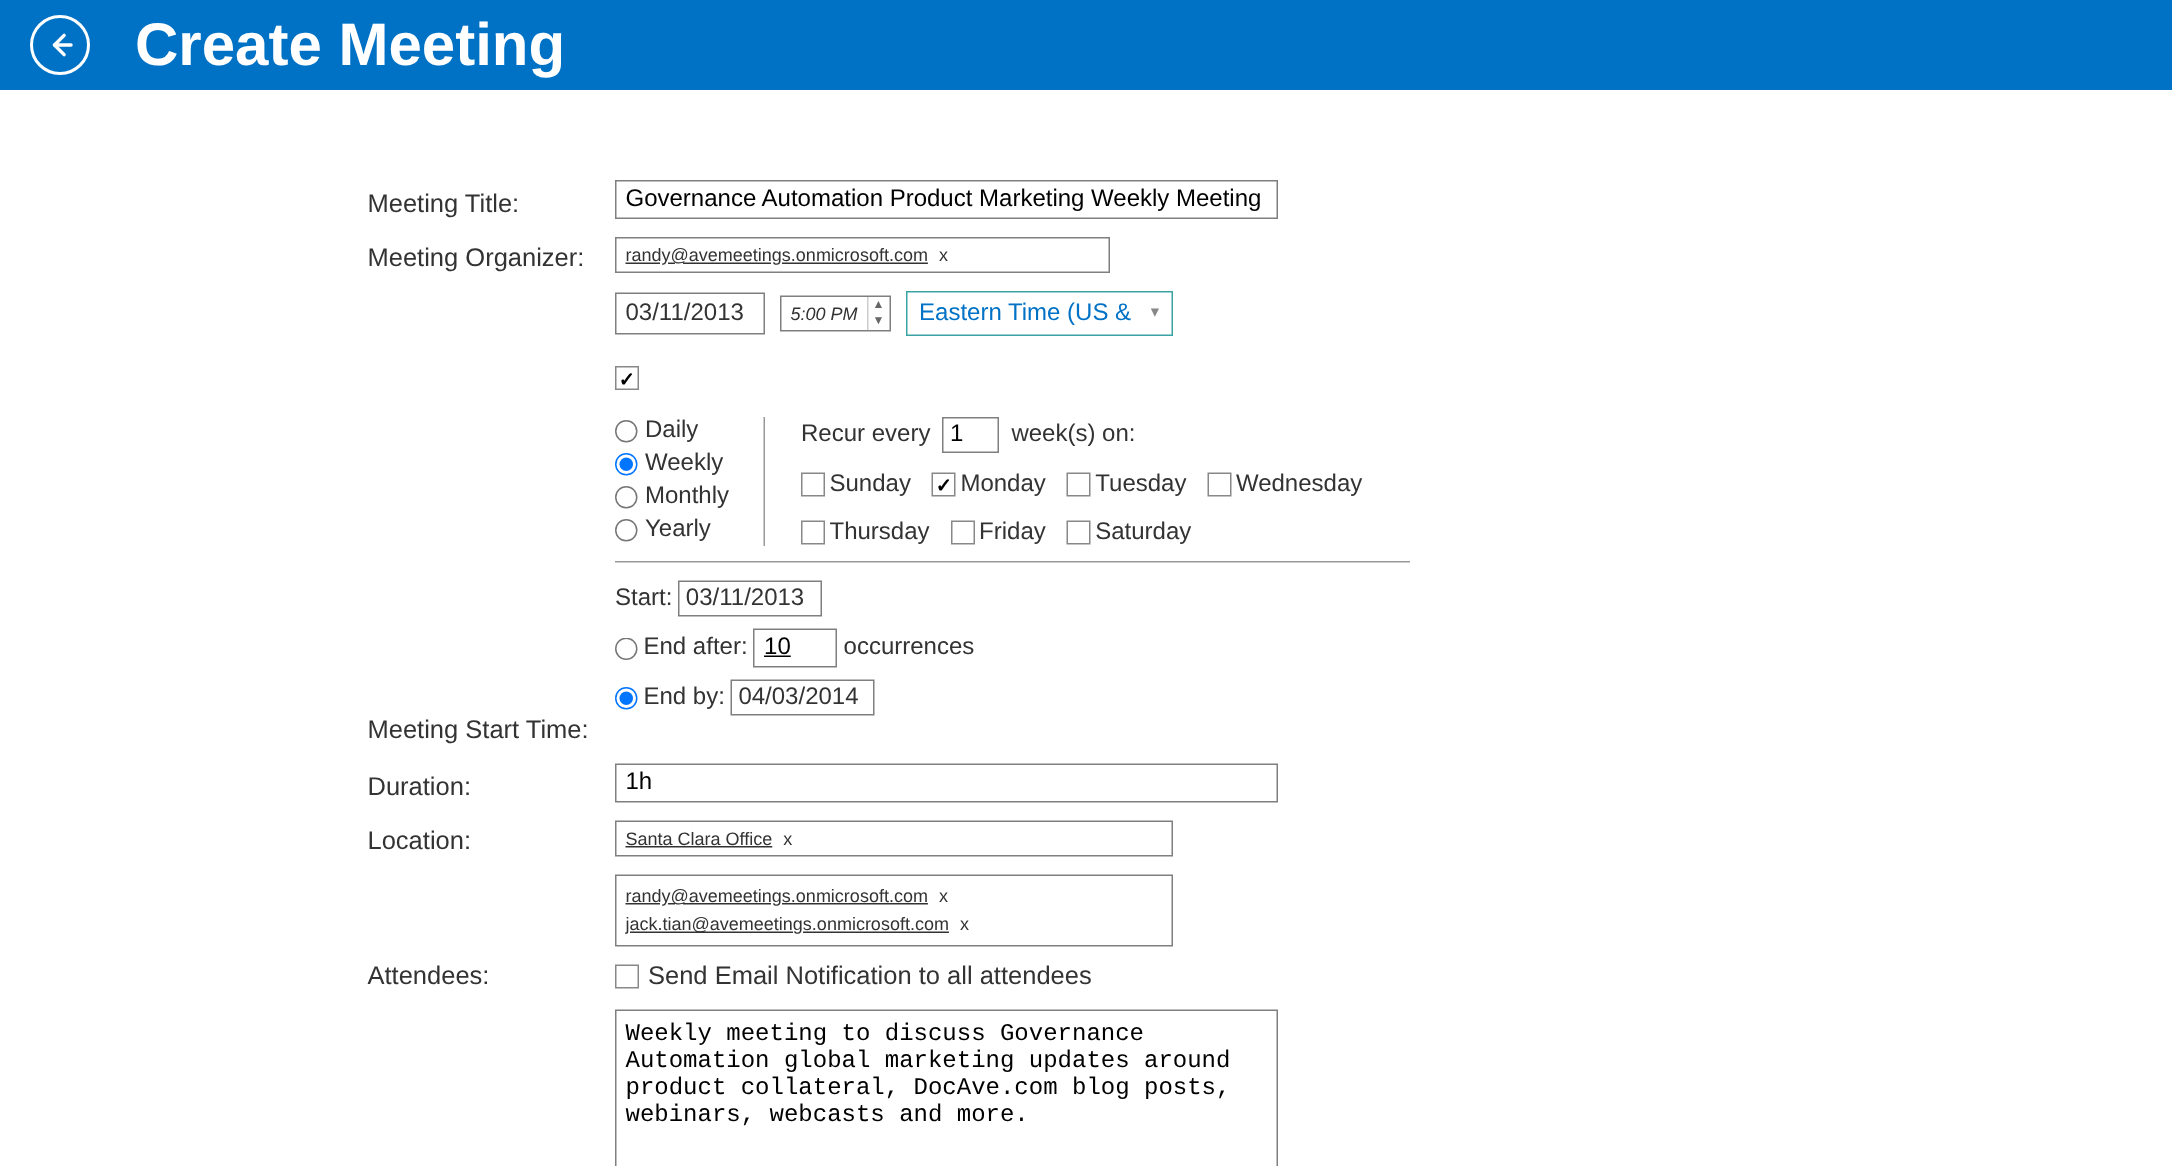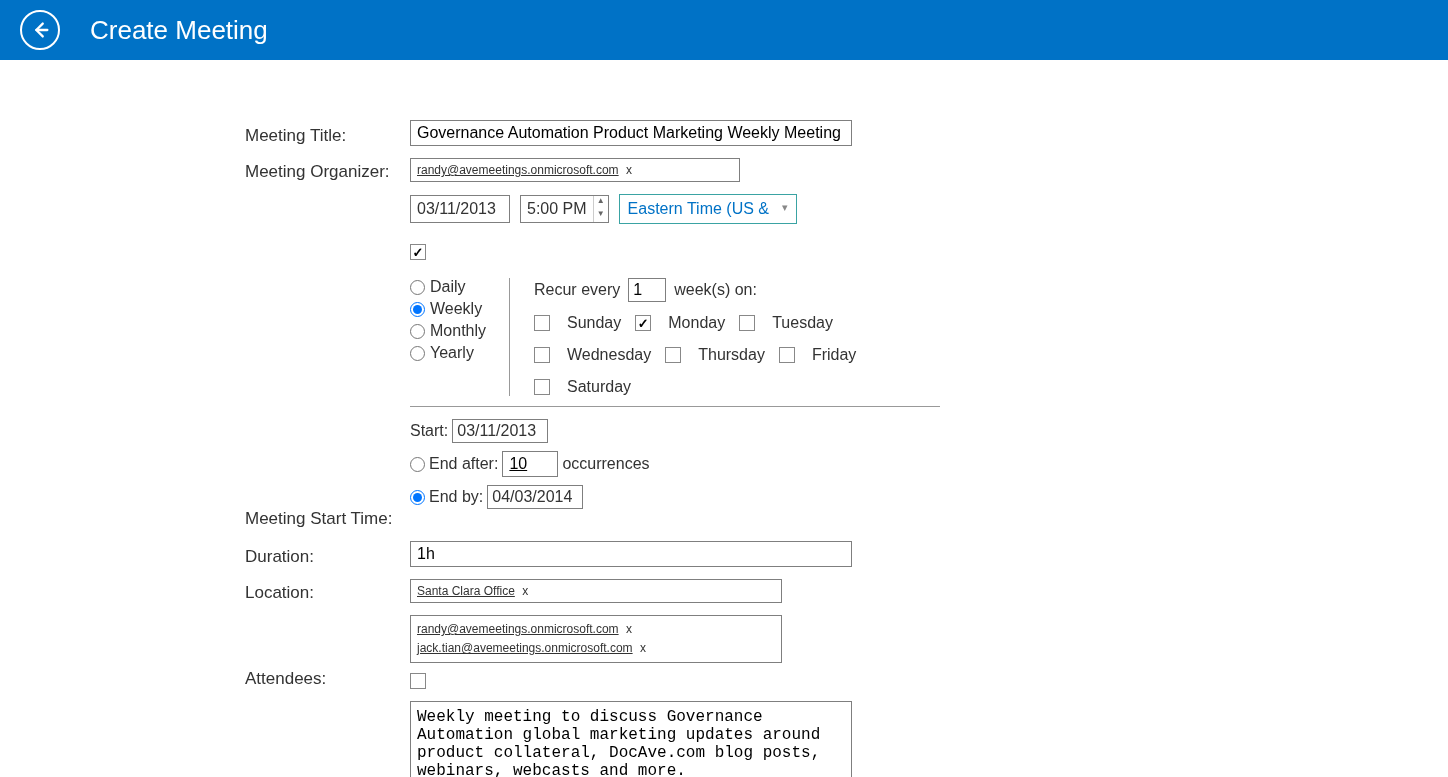--- a/index.html
+++ b/index.html
@@ -25,22 +25,22 @@
     border: 2.5px solid #fff;
     border-radius: 50%;
     display: flex;
     align-items: center;
     justify-content: center;
     margin-right: 30px;
     cursor: pointer;
   }
   .back-btn svg { width: 22px; height: 22px; }
   .header-title {
-    font-size: 26px;
-    font-weight: 400;
+    font-size: 40px;
+    font-weight: 700;
   }
   .form {
     padding: 60px 0 0 245px;
     width: 1050px;
   }
   .row {
     display: flex;
     align-items: flex-end;
     margin-bottom: 12px;
   }
@@ -65,21 +65,21 @@
     width: 372px;
     font-size: 12px;
   }
   .tag-input .tag { text-decoration: underline; }
   .tag-input .tag-x { margin-left: 4px; }
   .datetime-group { display: flex; align-items: center; gap: 10px; }
   .date-box { width: 100px; border: 1px solid #7f7f7f; padding: 4px 6px; font-size: 16px; }
   .spinner {
     display: flex; align-items: stretch; border: 1px solid #7f7f7f;
   }
-  .spinner .time { padding: 4px 6px; font-size: 16px; }
+  .spinner .time { padding: 4px 6px; font-size: 12px; font-style: italic; }
   .spin-btns { display: flex; flex-direction: column; border-left: 1px solid #ccc; width: 15px; }
   .spin-btns div { flex: 1; color: #666; font-size: 8px; text-align: center; cursor: pointer; line-height: 10px; }
   .tz-select {
     border: 1px solid #3aa3a3;
     padding: 5px 24px 5px 8px;
     width: 178px;
     color: #0072C6;
     font-size: 16px;
     position: relative;
   }
@@ -107,21 +107,21 @@
     display: flex;
     flex-direction: column;
     gap: 4px;
     padding-right: 10px;
   }
   .radio-row { display: flex; align-items: center; gap: 5px; font-size: 16px; }
   .pattern-col { padding-left: 24px; flex: 1; }
   .recur-line { display: flex; align-items: center; gap: 8px; margin-bottom: 12px; font-size: 16px; }
   .recur-line input[type="text"] { width: 38px; padding: 2px 4px; }
   .days { display: flex; flex-wrap: wrap; gap: 14px; font-size: 16px; }
-  .day-item { display: flex; align-items: center; gap: 17px; }
+  .day-item { display: flex; align-items: center; gap: 3px; }
   input[type="checkbox"], input[type="radio"] { width: 15px; height: 15px; margin: 0; }
   .range-block { margin-bottom: 20px; }
   .range-block .range-row { display: flex; align-items: center; gap: 4px; margin-bottom: 8px; font-size: 16px; }
   .small-date { width: 96px; border: 1px solid #7f7f7f; padding: 2px 4px; font-size: 16px; }
   .occ-input { width: 56px; border: 1px solid #7f7f7f; padding: 2px 4px; font-size: 16px; text-decoration: underline; }
   .duration-input { width: 442px; }
   textarea {
     font-family: "Courier New", monospace;
     font-size: 16px;
     width: 442px;
@@ -292,20 +292,21 @@
     <div class="ctrl-col">
       <div class="tag-input" style="padding:4px 6px; line-height:1.6;">
         <span class="tag">randy@avemeetings.onmicrosoft.com</span>
         <span class="tag-x">x</span><br>
         <span class="tag">jack.tian@avemeetings.onmicrosoft.com</span>
         <span class="tag-x">x</span>
       </div>
 
       <div class="chk-row" style="margin-top:10px;">
         <span class="chk-box"></span>
+        <span class="label-txt">Send Email Notification to all attendees</span>
       </div>
     </div>
   </div>
 
   <div class="row" style="margin-top:6px;">
     <div class="label-col" style="padding-top:100px">Description:</div>
     <div class="ctrl-col">
       <textarea style="">Weekly meeting to discuss Governance Automation global marketing updates around product collateral, DocAve.com blog posts, webinars, webcasts and more.</textarea>
     </div>
   </div>

